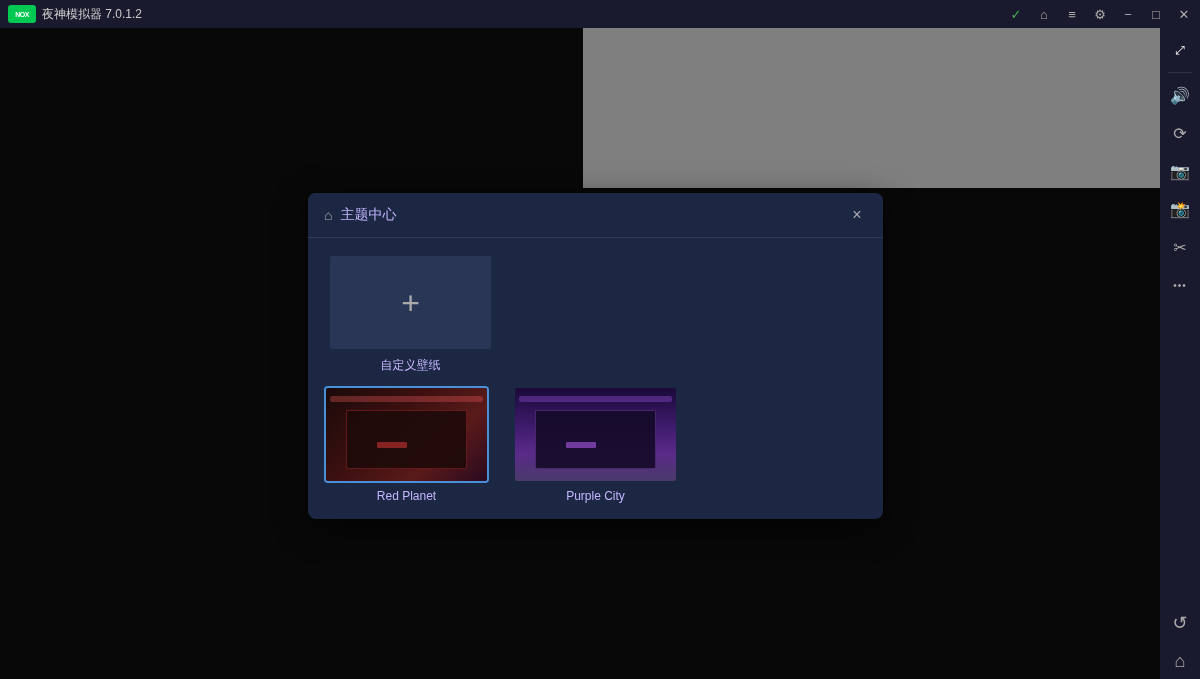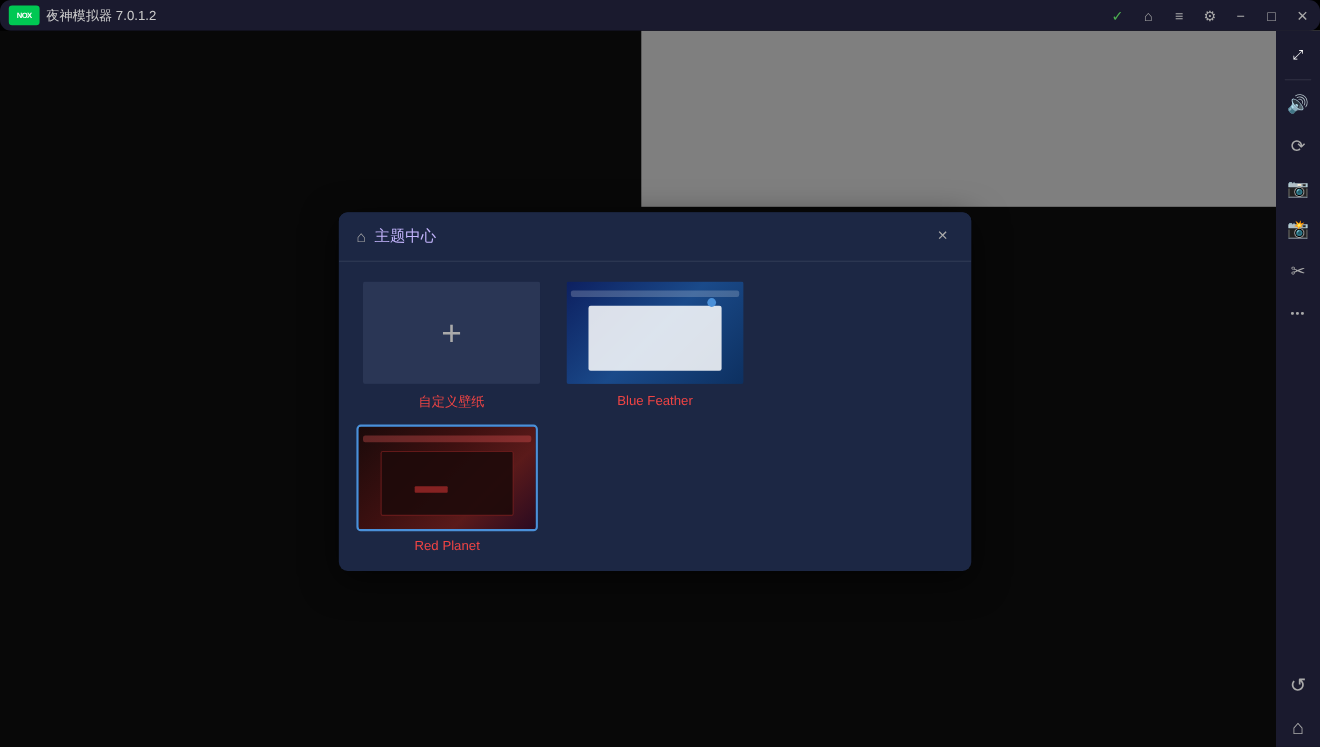--- a/index.html
+++ b/index.html
@@ -14,21 +14,20 @@
 
     
     .titlebar {
       position: absolute;
       top: 0; left: 0; right: 0;
       height: 28px;
       background: #1a1a2e;
       display: flex;
       align-items: center;
       z-index: 100;
-      border-radius: 10px;
     }
     .titlebar-left {
       display: flex;
       align-items: center;
       padding-left: 8px;
       gap: 6px;
       flex: 1;
     }
     .titlebar-logo {
       width: 28px;
@@ -194,21 +193,21 @@
       width: 165px;
       height: 97px;
       border-radius: 4px;
       border: 2px solid transparent;
       overflow: hidden;
       position: relative;
     }
     .theme-thumbnail.selected { border-color: #4a90d9; }
 
     .theme-label {
-      color: #ef4444;
+      color: #c4b5fd;
       font-size: 12px;
       margin-top: 6px;
       text-align: right;
     }
 
     
     .thumb-custom {
       background: #2a3655;
       display: flex;
       align-items: center;
@@ -419,44 +418,45 @@
         <div class="theme-item">
           <div class="theme-thumbnail">
             <div class="thumb-custom">
               <span class="thumb-custom-plus">+</span>
             </div>
           </div>
           <span class="theme-label">自定义壁纸</span>
         </div>
 
 
-        <div class="theme-item">
-          <div class="theme-thumbnail">
-            <div class="thumb-blue">
-              <div class="thumb-blue-bar"></div>
-              <div class="thumb-blue-dialog"></div>
-              <div class="thumb-blue-pointer"></div>
-            </div>
-          </div>
-          <span class="theme-label">Blue Feather</span>
-        </div>
 
       </div>
 
       <div style="display:flex; gap:24px; margin-top:12px;">
 
         <div class="theme-item">
           <div class="theme-thumbnail selected">
             <div class="thumb-red">
               <div class="thumb-red-bar"></div>
               <div class="thumb-red-dialog">
                 <div class="thumb-red-btn"></div>
               </div>
             </div>
           </div>
           <span class="theme-label">Red Planet</span>
         </div>
 
+        <div class="theme-item">
+          <div class="theme-thumbnail">
+            <div class="thumb-purple">
+              <div class="thumb-purple-bar"></div>
+              <div class="thumb-purple-dialog">
+                <div class="thumb-purple-btn"></div>
+              </div>
+            </div>
+          </div>
+          <span class="theme-label">Purple City</span>
+        </div>
 
       </div>
     </div>
   </div>
 </div>
 
 </body></html>

